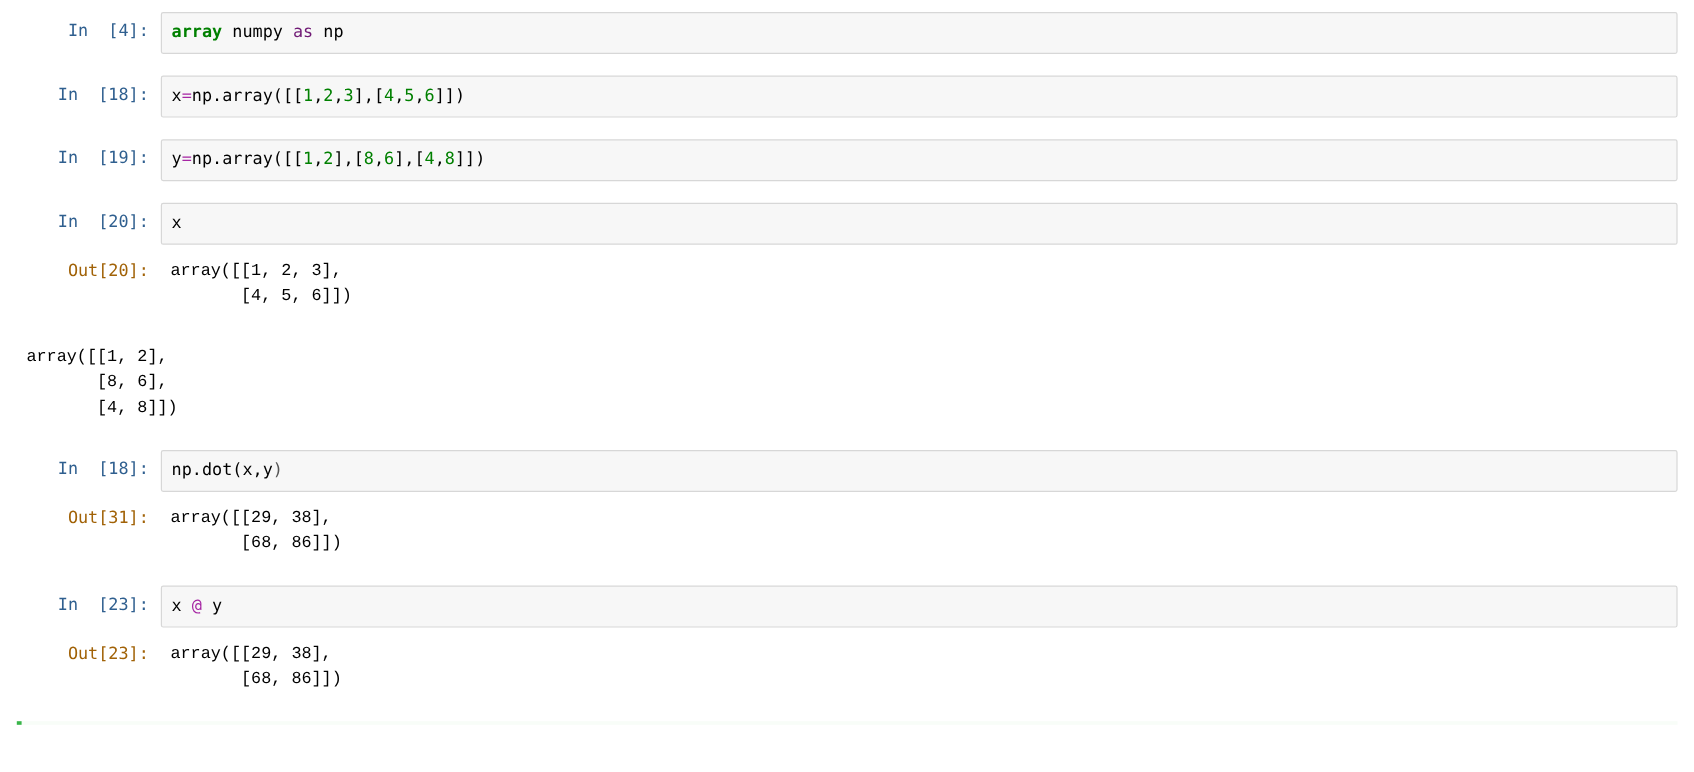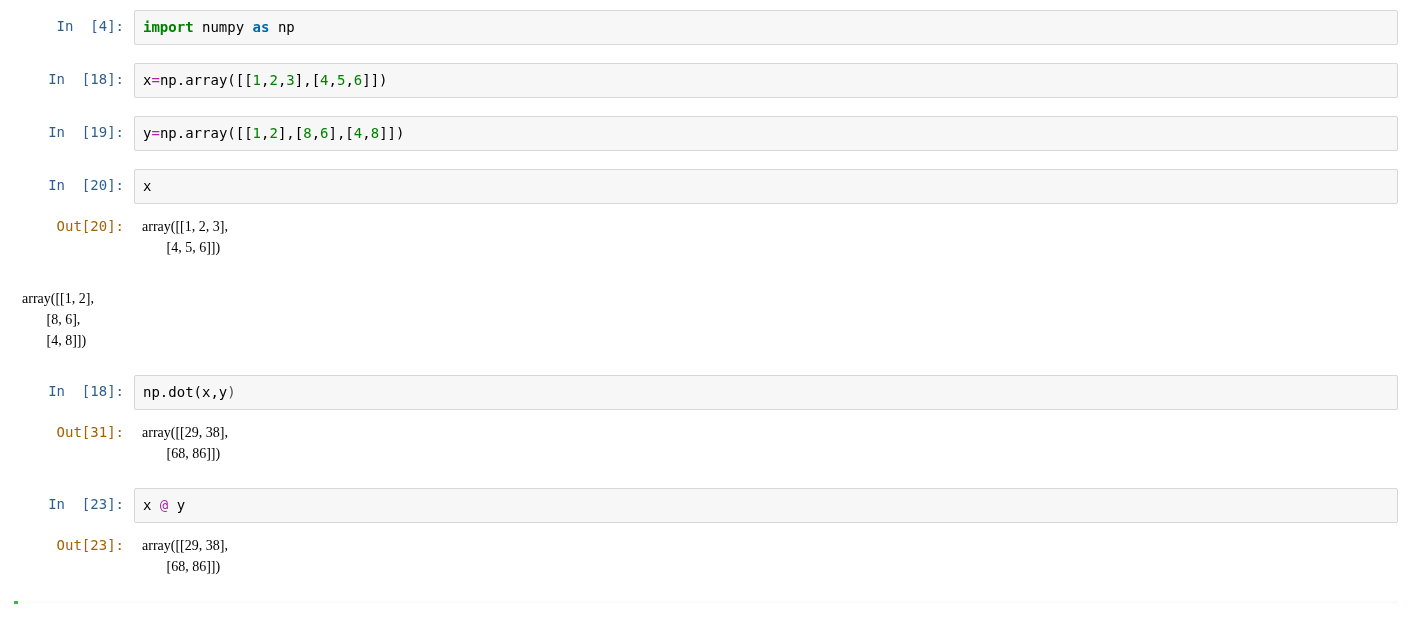--- a/index.html
+++ b/index.html
@@ -28,44 +28,44 @@
       padding: 6px 8px;
       line-height: 1.5;
       white-space: pre;
       font-family: inherit;
     }
     .out-area {
       flex: 1;
       padding: 6px 8px;
       line-height: 1.5;
       white-space: pre;
-      font-family: Liberation Serif, serif;
+      font-family: Liberation Mono, monospace;
     }
     .kw-green { color: #008000; font-weight: bold; }
-    .kw-as { color: #0369a1; font-weight: bold; }
+    .kw-as { color: #701a75; font-weight: normal; }
     .op { color: #a626a4; }
     .num { color: #008000; }
     .paren { color: #555555; }
     .cell-group { margin-bottom: 18px; }
     .accent-line {
       border-left: 4px solid #39b54a;
       height: 3px;
       margin-top: 6px;
       width: 100%;
       background: #f8fdf8;
     }
   </style>
 </head>
 <body>
 
 <div id="notebook">
     <div class="cell-group">
       <div class="cell">
         <div class="prompt in-prompt">In  [4]:</div>
-        <div class="code-area"><span class="kw-green">import</span> numpy <span class="kw-as">as</span> np</div>
+        <div class="code-area"><span class="kw-green">array</span> numpy <span class="kw-as">as</span> np</div>
       </div>
     </div>
     <div class="cell-group">
       <div class="cell">
         <div class="prompt in-prompt">In  [18]:</div>
         <div class="code-area">x<span class="op">=</span>np.array([[<span class="num">1</span>,<span class="num">2</span>,<span class="num">3</span>],[<span class="num">4</span>,<span class="num">5</span>,<span class="num">6</span>]])</div>
       </div>
     </div>
     <div class="cell-group">
       <div class="cell">

